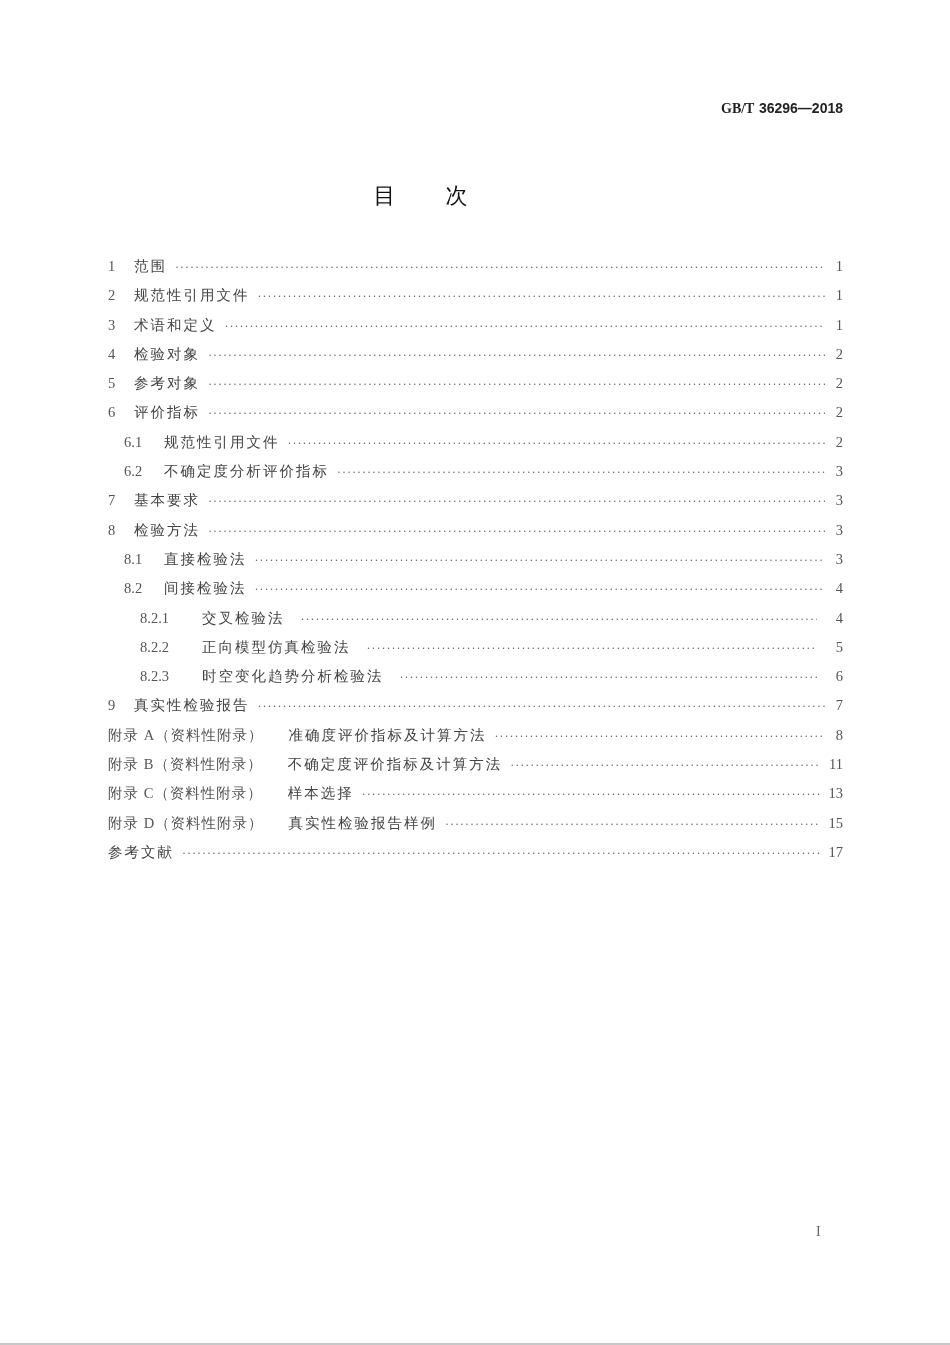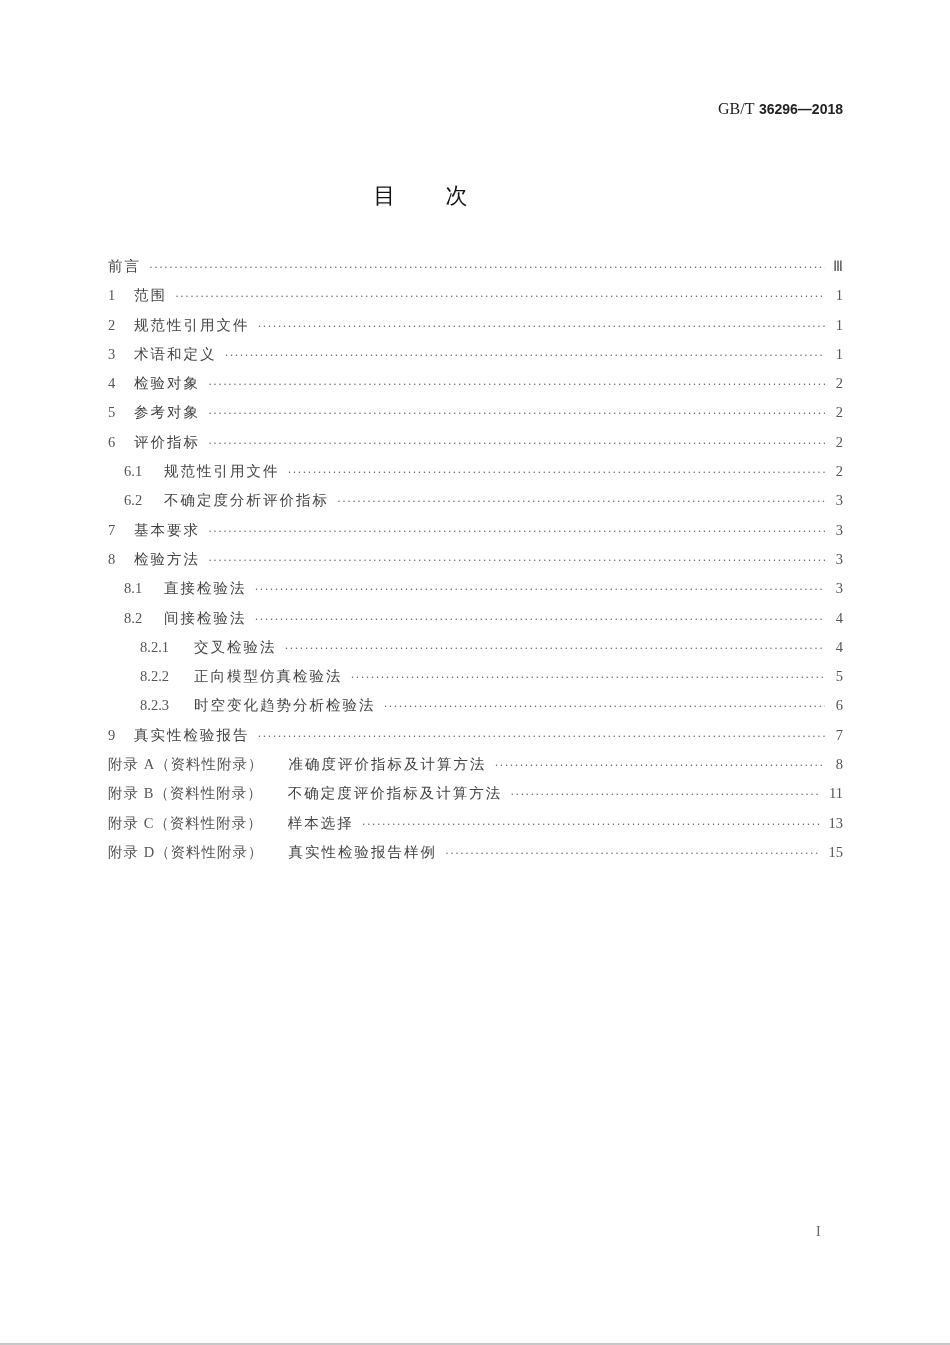--- a/index.html
+++ b/index.html
@@ -3,21 +3,21 @@
   <meta charset="utf-8">
   <style>
     html, body { margin: 0; padding: 0; }
     body {
       width: 950px; height: 1345px; background: #ffffff; position: relative; overflow: hidden;
       font-family: "DejaVu Serif", "Liberation Serif", serif; color: #333;
     }
     .std-code {
       position: absolute; top: 100px; right: 107px; font-size: 14px; color: #222;
     }
-    .std-code .gb { font-family: "Liberation Serif", serif; font-weight: normal; font-size: 16px; }
+    .std-code .gb { font-family: "Liberation Serif", serif; font-weight: bold; font-size: 14px; }
     .std-code .num { font-family: "Liberation Sans", sans-serif; font-weight: bold; }
     .title {
       position: absolute; top: 181px; left: 0; width: 841px; text-align: center;
       font-family: "DejaVu Sans", sans-serif; font-size: 22px; color: #111; letter-spacing: 0;
     }
     .title span { display: inline-block; }
     .title .gap { width: 50px; }
     .toc { position: absolute; top: 257px; left: 108px; width: 735px; }
     .row {
       display: flex; align-items: baseline; height: 29.3px; font-size: 14.5px; color: #444;
@@ -29,21 +29,21 @@
       flex: 1; overflow: hidden; margin: 0 8px; color: #666; letter-spacing: 1px;
       font-size: 12px; font-family: "Liberation Serif", serif;
     }
     .row .dots::before {
       content: "··································································································································································································";
     }
     .row .pg { font-family: "Liberation Serif", serif; color: #555; min-width: 10px; text-align: right; }
     .lvl1 .num { width: 26px; }
     .lvl2 { padding-left: 16px; }
     .lvl2 .num { width: 40px; }
-    .lvl3 { padding-left: 32px; }
+    .lvl3 { padding-left: 32px; gap: 8px; }
     .lvl3 .num { width: 54px; }
     .app .num { width: auto; margin-right: 25px; letter-spacing: 1px; }
     .page-num {
       position: absolute; top: 1224px; left: 816px; font-size: 14px; color: #666;
       font-family: "Liberation Serif", serif;
     }
     .bottom-line {
       position: absolute; left: 0; top: 1343px; width: 950px; height: 2px; background: #c8c8c8;
     }
   </style>
@@ -53,25 +53,20 @@
 <div class="std-code">
   <span class="gb">GB/T</span>
   <span class="num">36296—2018</span>
 </div>
 
 <div class="title">
   <span>目</span><span class="gap"></span><span>次</span>
 </div>
 
 <div class="toc">
-  <div class="row lvl0">
-      <span class="lab">前言</span>
-      <span class="dots"></span>
-      <span class="pg">Ⅲ</span>
-    </div>
   <div class="row lvl1">
       <span class="num">1</span>
       <span class="lab">范围</span>
       <span class="dots"></span>
       <span class="pg">1</span>
     </div>
   <div class="row lvl1">
       <span class="num">2</span>
       <span class="lab">规范性引用文件</span>
       <span class="dots"></span>
@@ -178,16 +173,21 @@
       <span class="lab">样本选择</span>
       <span class="dots"></span>
       <span class="pg">13</span>
     </div>
   <div class="row app">
       <span class="num">附录 D（资料性附录）</span>
       <span class="lab">真实性检验报告样例</span>
       <span class="dots"></span>
       <span class="pg">15</span>
     </div>
+  <div class="row lvl0">
+      <span class="lab">参考文献</span>
+      <span class="dots"></span>
+      <span class="pg">17</span>
+    </div>
 </div>
 
 <div class="page-num">I</div>
 <div class="bottom-line"></div>
 
 </body></html>

